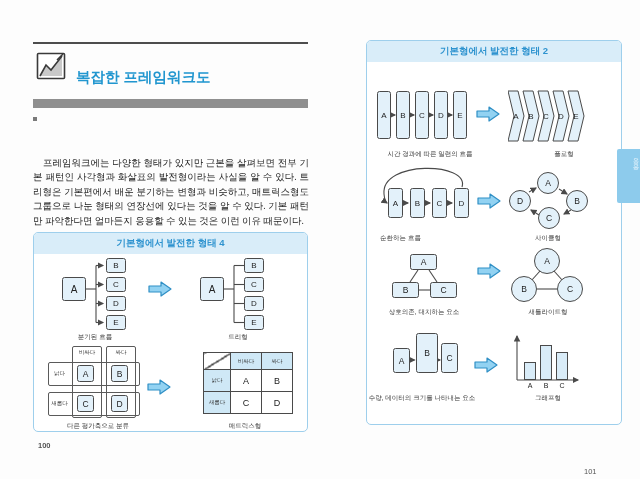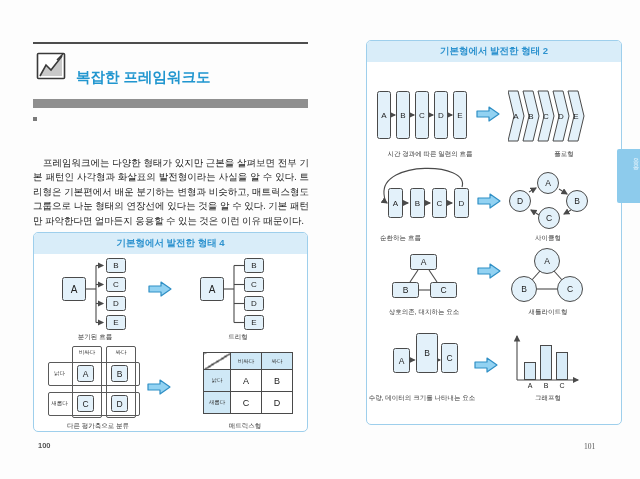--- a/index.html
+++ b/index.html
@@ -278,15 +278,15 @@
   </div>
   <div class="barlbl" style="left:524px;top:382px;">A</div>
   <div class="barlbl" style="left:540px;top:382px;">B</div>
   <div class="barlbl" style="left:556px;top:382px;">C</div>
   <div class="cap" style="left:508px;top:394px;width:80px;">그래프형</div>
 
   <div class="sidetab">
     <span>응용</span>
   </div>
 
-  <div class="pagenum" style="left:584px;top:442px;font-family:Liberation Serif, serif;">101</div>
+  <div class="pagenum" style="left:584px;top:467px;">101</div>
 
 </div>
 
 </body></html>

